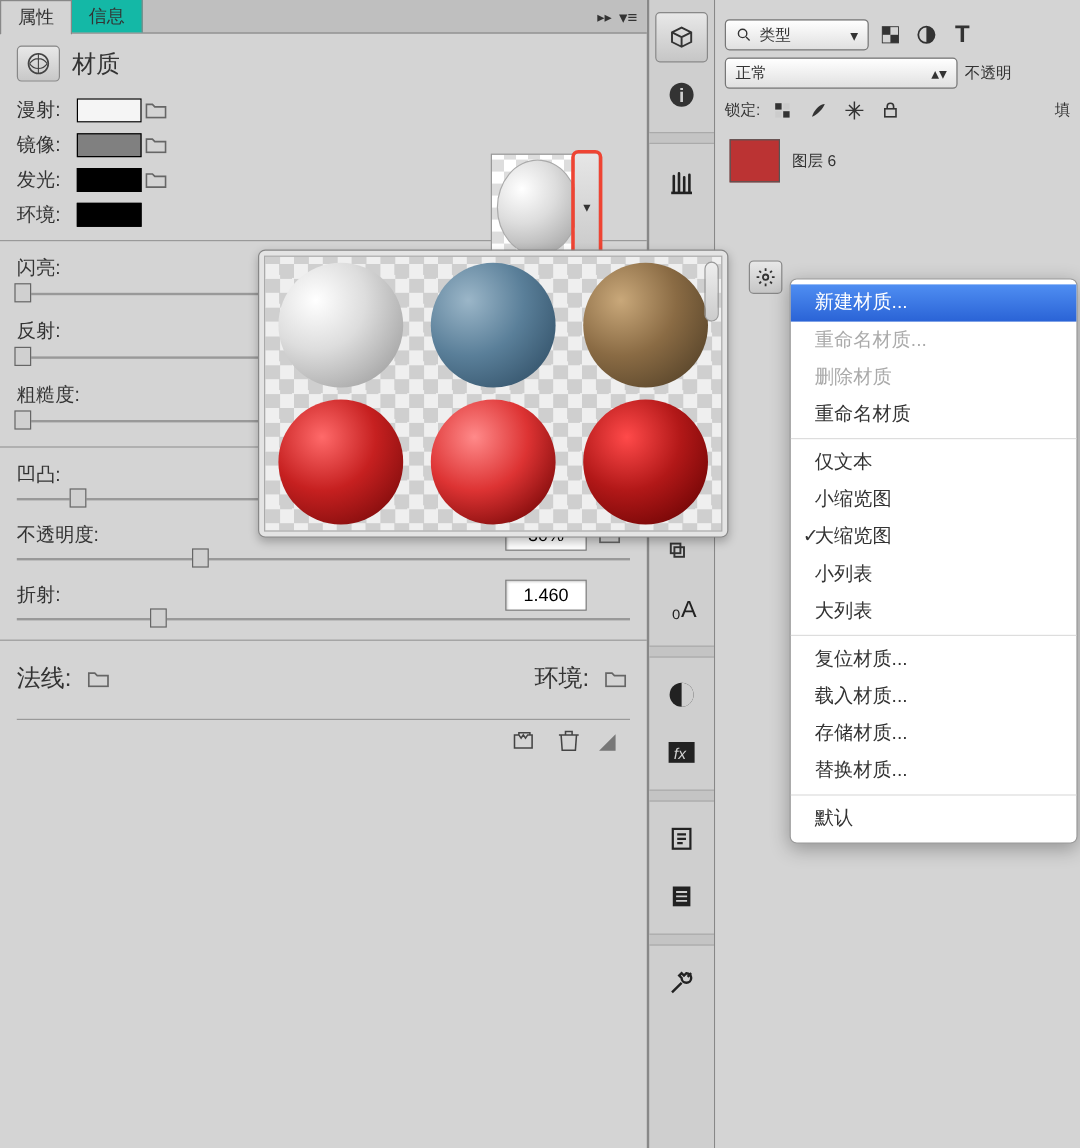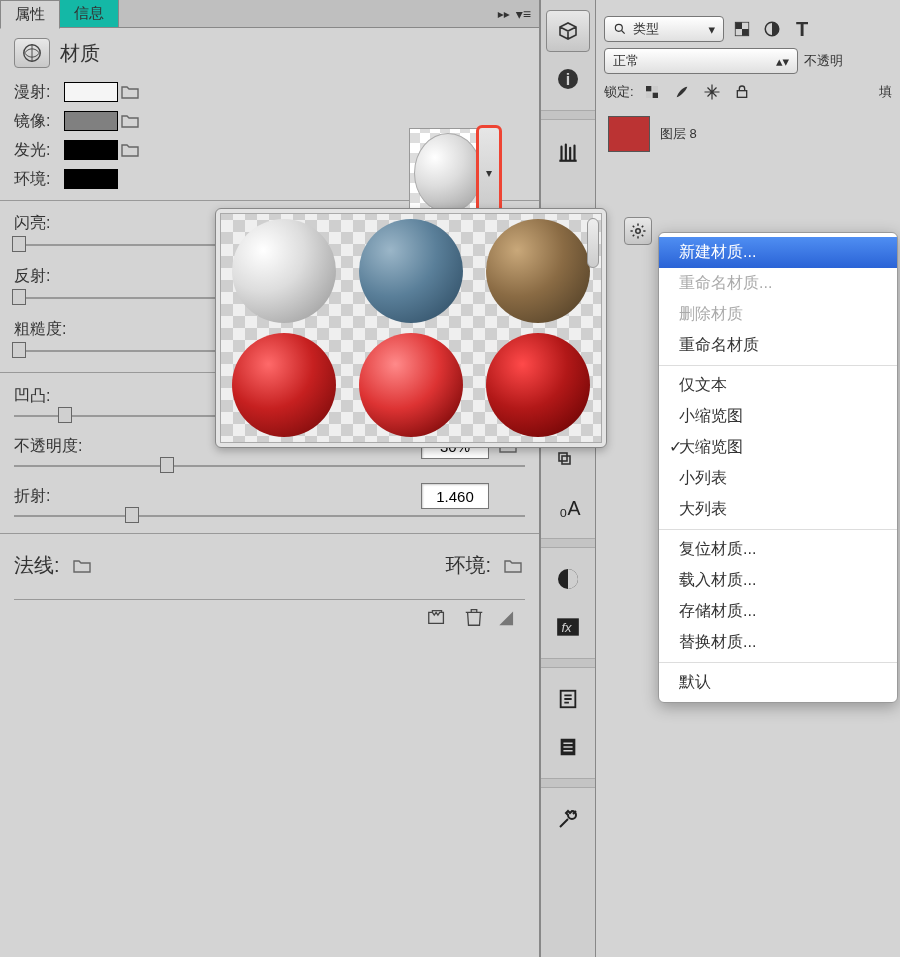--- a/index.html
+++ b/index.html
@@ -629,21 +629,21 @@
             <svg width="16" height="16" viewBox="0 0 24 24">
                 <rect x="5" y="10" width="14" height="10" fill="none" stroke="#333" stroke-width="2"></rect>
                 <path d="M8 10V7a4 4 0 1 1 8 0v3" fill="none" stroke="#333" stroke-width="2"></path>
               </svg>
           </span>
           <span style="margin-left:auto;">填</span>
         </div>
 
         <div class="layer-row">
           <div class="layer-thumb"></div>
-          <span>图层 8</span>
+          <span>图层 6</span>
         </div>
       </div>
     </div>
   </div>
 </div>
 
 <div class="mat-popover">
   <div class="mat-popover-inner">
     <div class="mat-cell">
         <div class="mat-sphere sp-white"></div>

